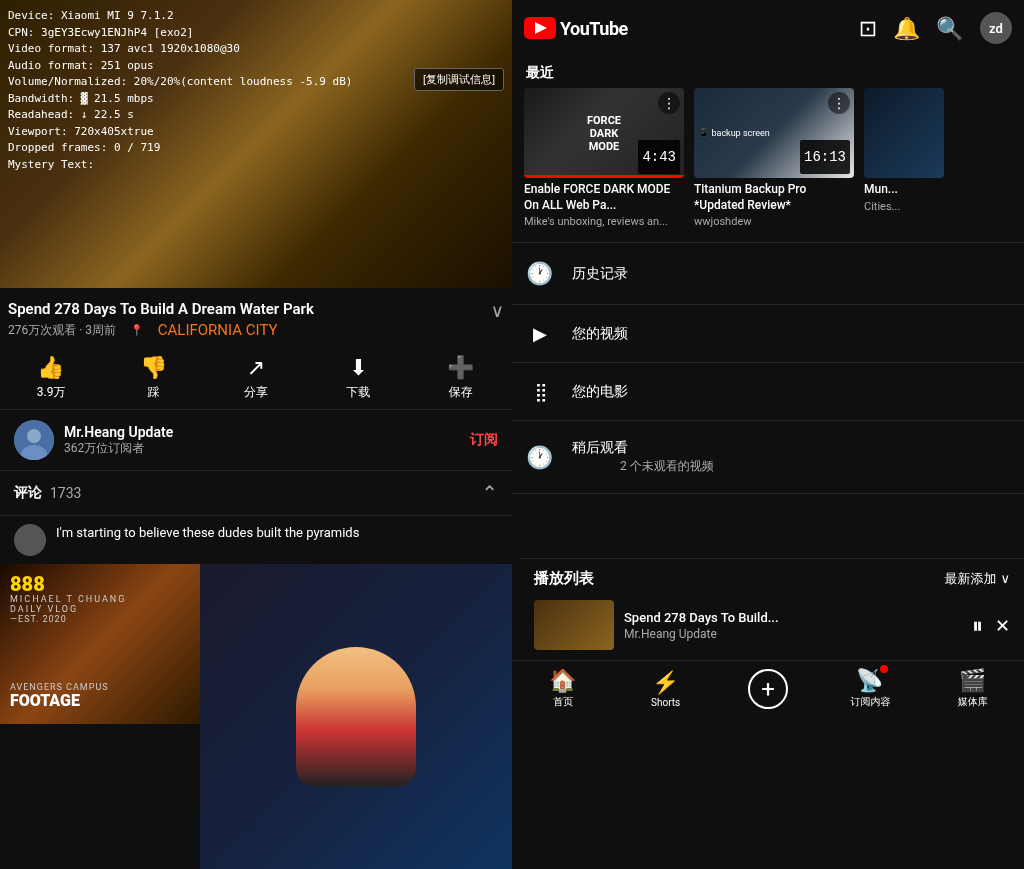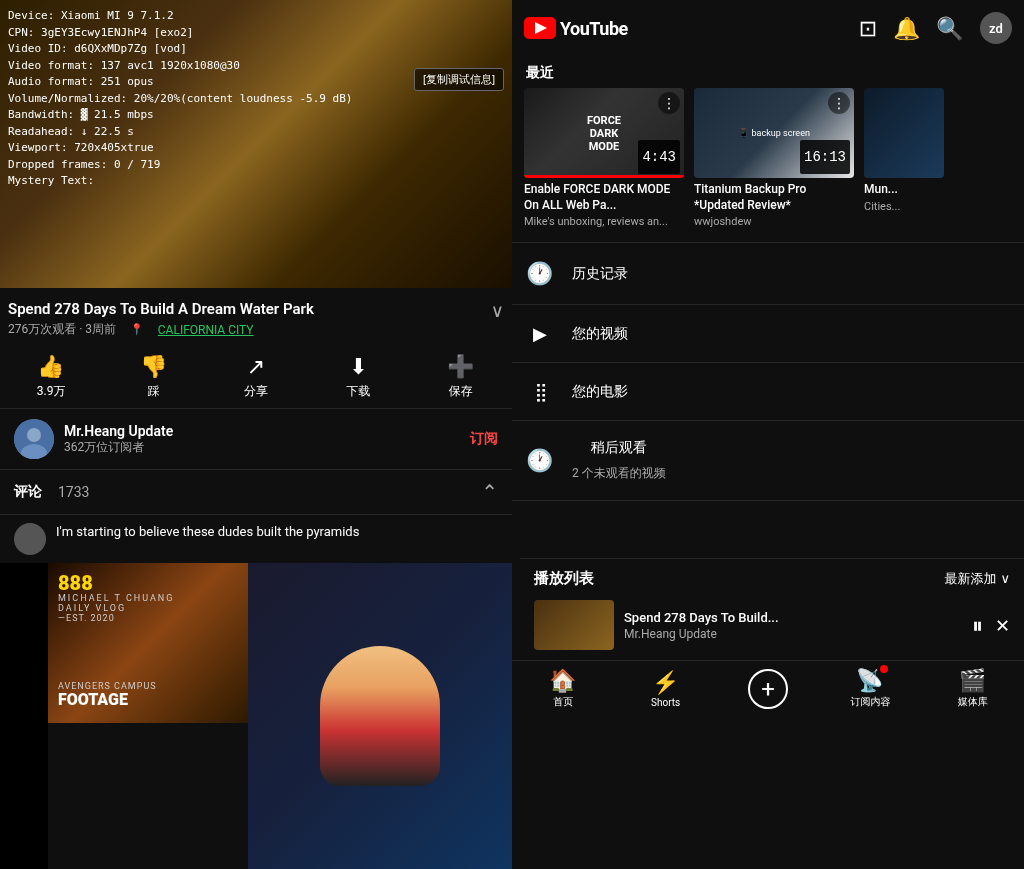--- a/index.html
+++ b/index.html
@@ -96,23 +96,22 @@
       font-size: 12px;
       color: #aaa;
     }
 
     .location-pin {
       color: #3ea6ff;
       font-size: 11px;
     }
 
     .location-text {
-      color: #22c55e;
-      font-size: 12px;
-      text-decoration: underline;
+      color: #f97316;
+      font-size: 15px;
     }
 
     
     .action-bar {
       display: flex;
       justify-content: space-around;
       align-items: center;
       padding: 10px 0 8px;
       border-bottom: 1px solid #272727;
       background: #0f0f0f;
@@ -191,21 +190,21 @@
       align-items: center;
       justify-content: space-between;
       padding: 10px 14px;
       border-bottom: 1px solid #272727;
       background: #0f0f0f;
     }
 
     .comments-label-row {
       display: flex;
       align-items: center;
-      gap: 16px;
+      gap: 8px;
     }
 
     .comments-label {
       font-size: 14px;
       font-weight: 600;
     }
 
     .comments-count {
       font-size: 14px;
       color: #aaa;
@@ -239,21 +238,20 @@
       color: #fff;
       line-height: 1.4;
     }
 
     
     .bottom-thumbs {
       flex: 1;
       background: #0f0f0f;
       overflow: hidden;
       display: flex;
-      margin-left: 48px;
     }
 
     .thumb-left {
       width: 200px;
       height: 160px;
       background: linear-gradient(135deg, #1a0a00, #8B4513 50%, #2d1a00);
       flex-shrink: 0;
       position: relative;
       display: flex;
       flex-direction: column;
@@ -476,20 +474,21 @@
     }
 
     .menu-label {
       font-size: 14px;
       color: #fff;
     }
 
     .menu-sublabel {
       font-size: 12px;
       color: #aaa;
+      margin-left: 48px;
     }
 
     
     .playlist-section {
       background: #0f0f0f;
       border-top: 1px solid #272727;
       margin-top: auto;
       margin-left: 8px;
     }
 
@@ -630,40 +629,38 @@
       bottom: 0;
       left: 0;
       right: 0;
       height: 3px;
       background: #ff0000;
     }
 
     .menu-item-multi {
       display: flex;
       flex-direction: column;
-      gap: 8px;
-      text-align: center;
+      gap: 1px;
     }
 
     
     .thumb-card-wrap {
       position: relative;
     }
   </style>
 </head>
 <body>
 
 <div class="left-panel">
 
   <div class="video-area">
     <div class="video-bg"></div>
     <div class="video-debug">
       <div>Device: Xiaomi MI 9 7.1.2</div>
       <div>CPN: 3gEY3Ecwy1ENJhP4 [exo2]</div>
-      <div>Video ID: d6QXxMDp7Zg [vod]</div>
       <div>Video format: 137 avc1 1920x1080@30</div>
       <div>Audio format: 251 opus</div>
       <div>Volume/Normalized: 20%/20%(content loudness -5.9 dB)</div>
       <div>Bandwidth: ▓ 21.5 mbps</div>
       <div>Readahead: ↓ 22.5 s</div>
       <div>Viewport: 720x405xtrue</div>
       <div>Dropped frames: 0 / 719</div>
       <div>Mystery Text:</div>
     </div>
     <button class="video-copy-btn">[复制调试信息]</button>
@@ -781,21 +778,21 @@
         <div class="red-bar"></div>
         <div class="thumb-duration">4:43</div>
         <span class="thumb-more" style="position:absolute;top:4px;right:4px;background:rgba(0,0,0,0.5);border-radius:50%;width:22px;height:22px;display:flex;align-items:center;justify-content:center;font-size:14px;">⋮</span>
       </div>
       <div class="thumb-card-title">Enable FORCE DARK MODE On ALL Web Pa...</div>
       <div class="thumb-card-sub">Mike's unboxing, reviews an...</div>
     </div>
 
     <div class="thumb-card thumb-card-wrap">
       <div class="thumb-image thumb-titanium">
-        <div style="position:absolute;inset:0;display:flex;align-items:center;justify-content:center;">
+        <div style="position:absolute;inset:0;display:flex;align-items:center;justify-content:flex-start;">
           <div style="color:#fff;font-size:9px;text-align:center;padding:4px;">📱 backup screen</div>
         </div>
         <div class="thumb-duration">16:13</div>
         <span class="thumb-more" style="position:absolute;top:4px;right:4px;background:rgba(0,0,0,0.5);border-radius:50%;width:22px;height:22px;display:flex;align-items:center;justify-content:center;font-size:14px;">⋮</span>
       </div>
       <div class="thumb-card-title">Titanium Backup Pro *Updated Review*</div>
       <div class="thumb-card-sub">wwjoshdew</div>
     </div>
 
     <div class="thumb-card thumb-card-wrap" style="width:80px;">

